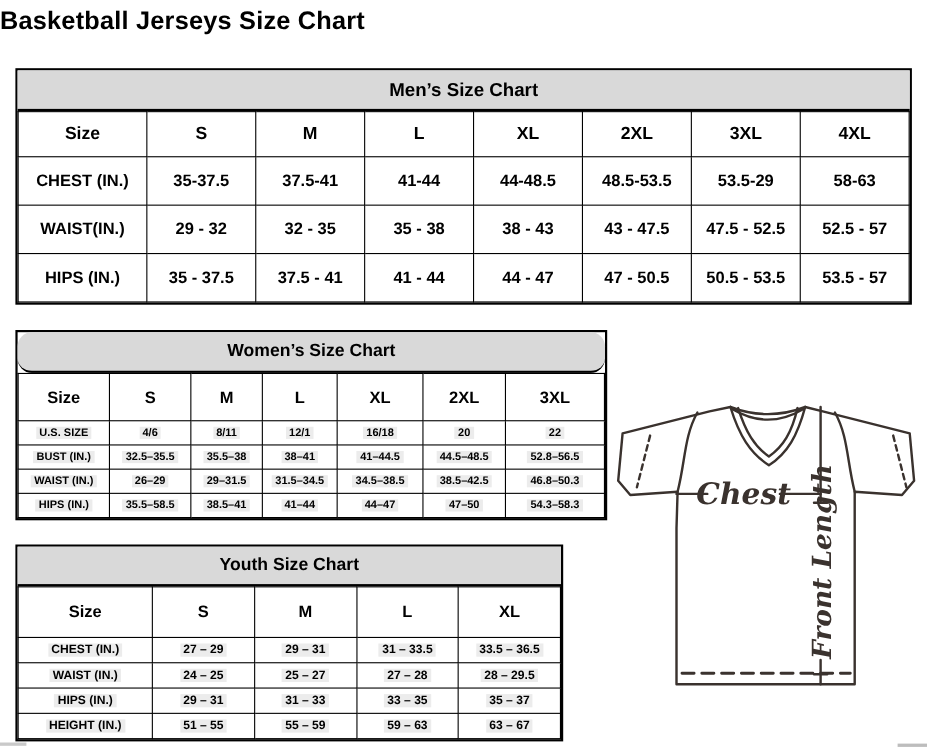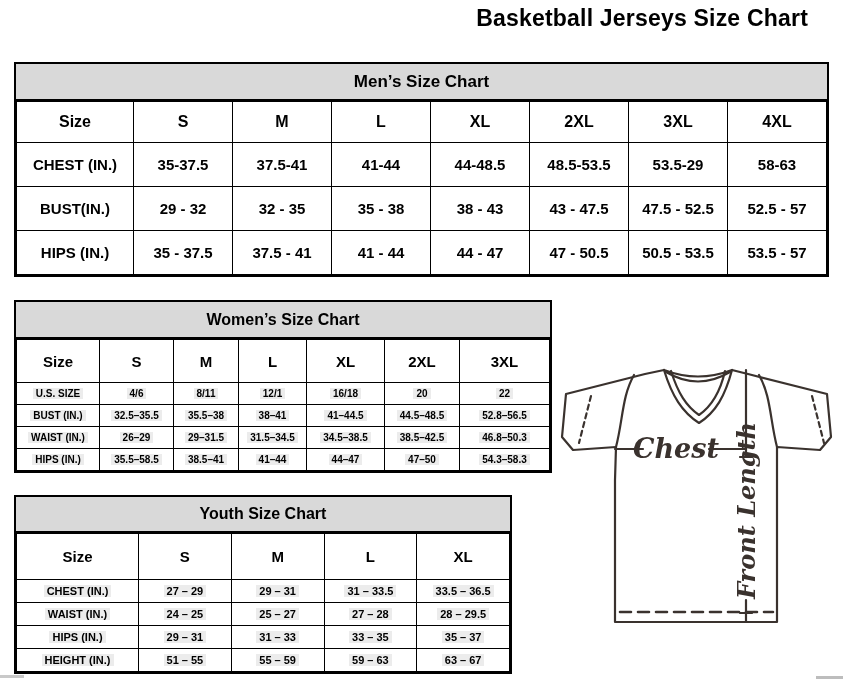--- a/index.html
+++ b/index.html
@@ -3,42 +3,42 @@
 <meta charset="utf-8">
 <style>
   * { margin:0; padding:0; box-sizing:border-box; }
   html,body { width:843px; height:679px; }
   body {
     position:relative; background:#ffffff; overflow:hidden;
     font-family:"Liberation Sans", sans-serif; color:#000;
   }
   .page-title {
     position:absolute; top:5px; left:0; width:808px;
-    text-align:right; font-size:23px; font-weight:bold; letter-spacing:0.2px;
+    text-align:left; font-size:23px; font-weight:bold; letter-spacing:0.2px;
   }
   .chart { position:absolute; border:2px solid #000; background:#fff; }
   .chart-title {
     background:#d9d9d9; border-bottom:2px solid #000000;
     display:flex; align-items:center; justify-content:center;
     font-weight:bold; font-size:17px;
   }
   table { border-collapse:collapse; width:100%; table-layout:fixed; }
   th, td {
     border:1px solid #000; text-align:center; vertical-align:middle;
     font-weight:bold; overflow:hidden; white-space:nowrap;
   }
   
   #mens { left:14px; top:62px; width:815px; }
   #mens .chart-title { height:37px; }
   #mens th { height:41px; font-size:16px; }
   #mens td { height:44px; font-size:15px; }
   #mens th.corner-col { width:117px; }
   
   #womens { left:14px; top:300px; width:538px; }
-  #womens .chart-title { height:37px; font-size:16px; }
+  #womens .chart-title { height:37px; font-size:16px;border-radius:13px; }
   #womens th { height:43px; font-size:15px; }
   #womens td { height:22px; font-size:10px; }
   #womens th:nth-child(1){width:83px;} #womens th:nth-child(2){width:74px;}
   #womens th:nth-child(3){width:65px;} #womens th:nth-child(4){width:68px;}
   #womens th:nth-child(5){width:78px;} #womens th:nth-child(6){width:75px;}
   
   #youth { left:14px; top:495px; width:498px; }
   #youth .chart-title { height:36px; font-size:16px; }
   #youth th { height:46px; font-size:15px; }
   #youth td { height:23px; font-size:11px; }
@@ -80,21 +80,21 @@
           <td class="row-label"><span>CHEST (IN.)</span></td>
           <td><span>35-37.5</span></td>
           <td><span>37.5-41</span></td>
           <td><span>41-44</span></td>
           <td><span>44-48.5</span></td>
           <td><span>48.5-53.5</span></td>
           <td><span>53.5-29</span></td>
           <td><span>58-63</span></td>
         </tr>
         <tr>
-          <td class="row-label"><span>BUST(IN.)</span></td>
+          <td class="row-label"><span>WAIST(IN.)</span></td>
           <td><span>29 - 32</span></td>
           <td><span>32 - 35</span></td>
           <td><span>35 - 38</span></td>
           <td><span>38 - 43</span></td>
           <td><span>43 - 47.5</span></td>
           <td><span>47.5 - 52.5</span></td>
           <td><span>52.5 - 57</span></td>
         </tr>
         <tr>
           <td class="row-label"><span>HIPS (IN.)</span></td>

